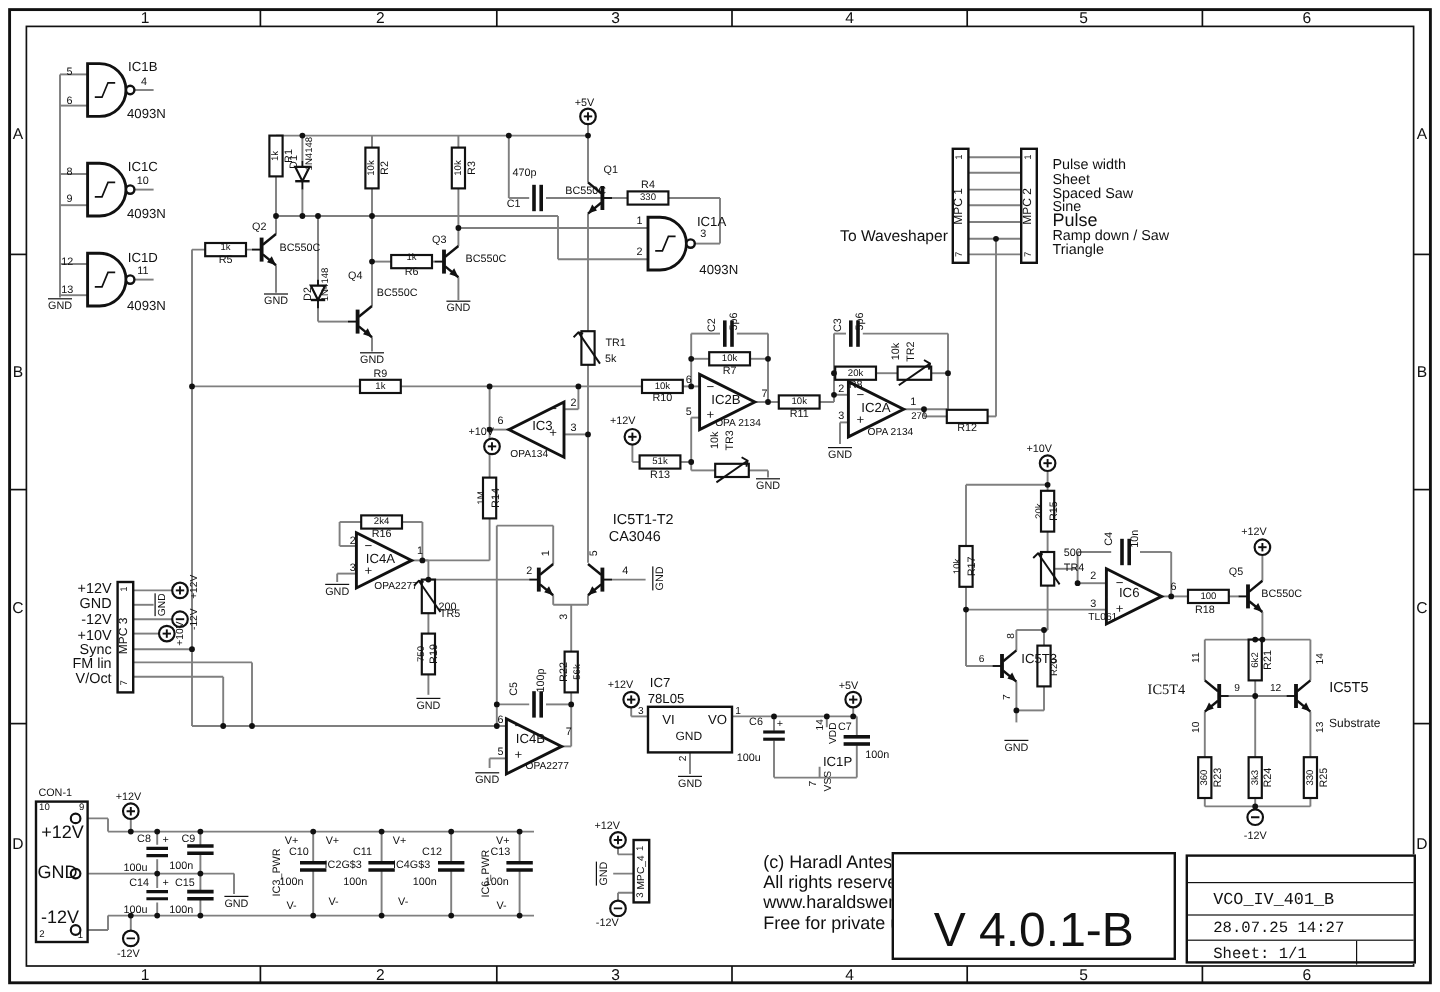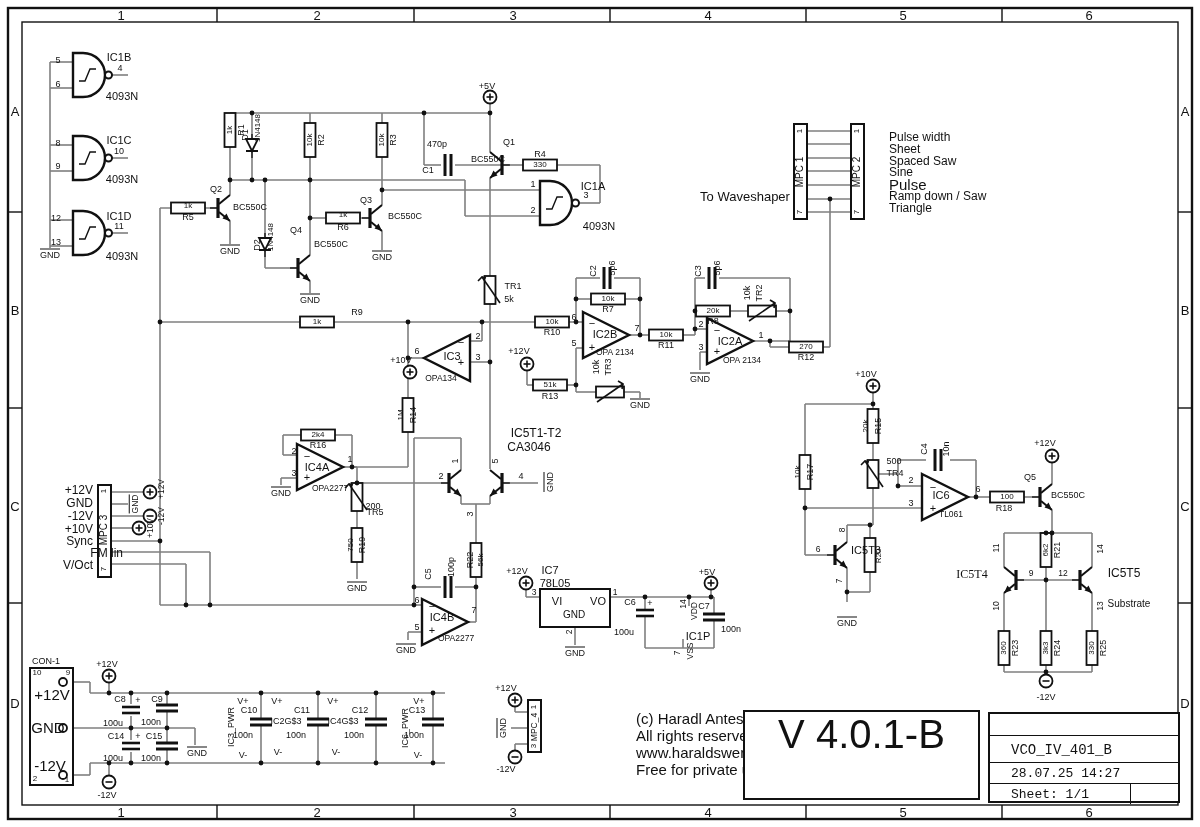--- a/index.html
+++ b/index.html
@@ -2,27 +2,27 @@
 <html><head>
 <meta charset="utf-8">
 <style>
   html,body{margin:0;padding:0;background:#e8e8e8;}
   #page{position:relative;width:1200px;height:827px;background:#ffffff;overflow:hidden;
         font-family:"Liberation Sans",sans-serif;color:#111;}
   svg{position:absolute;left:0;top:0;}
   #labels{position:absolute;left:0;top:0;width:1200px;height:827px;pointer-events:none;}
   .lbl{position:absolute;white-space:pre;color:#111;line-height:1;transform:translate(-50%,-50%);}
   .lbl.r{transform:translate(-50%,-50%) rotate(-90deg);}
-  .lbl.as{transform:translate(0,-50%);margin-left:12px;}
+  .lbl.as{transform:translate(0,-50%);}
   .lbl.ae{transform:translate(-100%,-50%);}
   .lbl.bar{border-top:1.6px solid #111;padding-top:1px;}
   .grid-lb{position:absolute;transform:translate(-50%,-50%);font-size:13px;}
   #copyright{position:absolute;left:636px;top:710px;font-size:15px;line-height:17px;}
   #version-box{position:absolute;left:743px;top:710px;width:233px;height:86px;border:2px solid #111;
-       display:flex;align-items:flex-start;justify-content:center;background:#fff;}
+       display:flex;align-items:flex-end;justify-content:center;background:#fff;}
   #version-box span{font-size:40px;}
   #title-block{position:absolute;left:988px;top:712px;width:188px;height:87px;border:2px solid #111;
        background:#fff;font-family:"Liberation Mono",monospace;font-size:13px;}
   .tb-row{box-sizing:border-box;border-top:1.5px solid #111;padding:3px 0 0 21px;height:21px;overflow:hidden;}
   .tb-row.first{border-top:none;height:21px;}
   .tb-row.doc{height:27px;font-size:14px;padding-top:6px;}
   .tb-row.sheet{position:relative;}
   .tb-div{position:absolute;left:140px;top:0;bottom:0;border-left:1.5px solid #111;}
 </style>
 </head>
@@ -553,21 +553,21 @@
       <span class="lbl r" style="left: 857px; top: 212px; font-size: 8px;">7</span>
       <span class="lbl as" style="left: 877px; top: 137px; font-size: 12px;">Pulse width</span>
       <span class="lbl as" style="left: 877px; top: 149px; font-size: 12px;">Sheet</span>
       <span class="lbl as" style="left: 877px; top: 161px; font-size: 12px;">Spaced Saw</span>
       <span class="lbl as" style="left: 877px; top: 172px; font-size: 12px;">Sine</span>
       <span class="lbl as" style="left: 877px; top: 184px; font-size: 15px;">Pulse</span>
       <span class="lbl as" style="left: 877px; top: 196px; font-size: 12px;">Ramp down / Saw</span>
       <span class="lbl as" style="left: 877px; top: 208px; font-size: 12px;">Triangle</span>
       <span class="lbl" style="left: 513px; top: 286px; font-size: 9px;">TR1</span>
       <span class="lbl" style="left: 509px; top: 299px; font-size: 9px;">5k</span>
-      <span class="lbl" style="left: 317px; top: 312px; font-size: 9px; margin-left: 40px;">R9</span>
+      <span class="lbl" style="left: 317px; top: 312px; font-size: 9px;">R9</span>
       <span class="lbl" style="left: 317px; top: 322px; font-size: 8px;">1k</span>
       <span class="lbl" style="left: 552px; top: 322px; font-size: 8px;">10k</span>
       <span class="lbl" style="left: 552px; top: 332px; font-size: 9px;">R10</span>
       <span class="lbl r" style="left: 593px; top: 271px; font-size: 9px;">C2</span>
       <span class="lbl r" style="left: 612px; top: 268px; font-size: 9px;">5p6</span>
       <span class="lbl" style="left: 608px; top: 299px; font-size: 8px;">10k</span>
       <span class="lbl" style="left: 608px; top: 309px; font-size: 9px;">R7</span>
       <span class="lbl" style="left: 574px; top: 317px; font-size: 9px;">6</span>
       <span class="lbl" style="left: 574px; top: 343px; font-size: 9px;">5</span>
       <span class="lbl" style="left: 637px; top: 328px; font-size: 9px;">7</span>
@@ -590,21 +590,21 @@
       <span class="lbl r" style="left: 747px; top: 293px; font-size: 9px;">10k</span>
       <span class="lbl r" style="left: 759px; top: 293px; font-size: 9px;">TR2</span>
       <span class="lbl" style="left: 701px; top: 324px; font-size: 9px;">2</span>
       <span class="lbl" style="left: 701px; top: 347px; font-size: 9px;">3</span>
       <span class="lbl" style="left: 761px; top: 335px; font-size: 9px;">1</span>
       <span class="lbl" style="left: 717px; top: 330px; font-size: 11px;">−</span>
       <span class="lbl" style="left: 717px; top: 351px; font-size: 11px;">+</span>
       <span class="lbl" style="left: 730px; top: 341px; font-size: 11px;">IC2A</span>
       <span class="lbl" style="left: 742px; top: 360px; font-size: 8.5px;">OPA 2134</span>
       <span class="lbl bar" style="left: 700px; top: 378px; font-size: 9px;">GND</span>
-      <span class="lbl" style="left: 806px; top: 347px; font-size: 8px;">270</span>
+      <span class="lbl" style="left: 766px; top: 347px; font-size: 8px;">270</span>
       <span class="lbl" style="left: 806px; top: 357px; font-size: 9px;">R12</span>
       <span class="lbl" style="left: 417px; top: 351px; font-size: 9px;">6</span>
       <span class="lbl" style="left: 478px; top: 336px; font-size: 9px;">2</span>
       <span class="lbl" style="left: 478px; top: 357px; font-size: 9px;">3</span>
       <span class="lbl" style="left: 461px; top: 342px; font-size: 11px;">−</span>
       <span class="lbl" style="left: 461px; top: 362px; font-size: 11px;">+</span>
       <span class="lbl" style="left: 452px; top: 356px; font-size: 11px;">IC3</span>
       <span class="lbl" style="left: 441px; top: 378px; font-size: 8.5px;">OPA134</span>
       <span class="lbl" style="left: 401px; top: 360px; font-size: 9px;">+10V</span>
       <span class="lbl r" style="left: 401px; top: 415px; font-size: 8px;">1M</span>
@@ -625,21 +625,21 @@
       <span class="lbl r" style="left: 362px; top: 545px; font-size: 9px;">R19</span>
       <span class="lbl bar" style="left: 357px; top: 587px; font-size: 9px;">GND</span>
       <span class="lbl r" style="left: 104px; top: 530px; font-size: 10px;">MPC 3</span>
       <span class="lbl r" style="left: 104px; top: 491px; font-size: 8px;">1</span>
       <span class="lbl r" style="left: 104px; top: 569px; font-size: 8px;">7</span>
       <span class="lbl ae" style="left: 93px; top: 490px; font-size: 12px;">+12V</span>
       <span class="lbl ae" style="left: 93px; top: 503px; font-size: 12px;">GND</span>
       <span class="lbl ae" style="left: 93px; top: 516px; font-size: 12px;">-12V</span>
       <span class="lbl ae" style="left: 93px; top: 529px; font-size: 12px;">+10V</span>
       <span class="lbl ae" style="left: 93px; top: 541px; font-size: 12px;">Sync</span>
-      <span class="lbl ae" style="left: 93px; top: 553px; font-size: 12px; margin-left: 30px;">FM lin</span>
+      <span class="lbl ae" style="left: 93px; top: 553px; font-size: 12px;">FM lin</span>
       <span class="lbl ae" style="left: 93px; top: 565px; font-size: 12px;">V/Oct</span>
       <span class="lbl r" style="left: 161px; top: 489px; font-size: 8.5px;">+12V</span>
       <span class="lbl r bar" style="left: 134px; top: 504px; font-size: 8.5px;">GND</span>
       <span class="lbl r" style="left: 161px; top: 516px; font-size: 8.5px;">-12V</span>
       <span class="lbl r" style="left: 150px; top: 528px; font-size: 8.5px;">+10V</span>
       <span class="lbl" style="left: 536px; top: 433px; font-size: 12px;">IC5T1-T2</span>
       <span class="lbl" style="left: 529px; top: 447px; font-size: 12px;">CA3046</span>
       <span class="lbl r" style="left: 455px; top: 461px; font-size: 9px;">1</span>
       <span class="lbl r" style="left: 495px; top: 461px; font-size: 9px;">5</span>
       <span class="lbl" style="left: 441px; top: 476px; font-size: 9px;">2</span>
@@ -687,21 +687,21 @@
       <span class="lbl" style="left: 894px; top: 461px; font-size: 9px;">500</span>
       <span class="lbl" style="left: 895px; top: 473px; font-size: 9px;">TR4</span>
       <span class="lbl r" style="left: 924px; top: 449px; font-size: 9px;">C4</span>
       <span class="lbl r" style="left: 946px; top: 449px; font-size: 9px;">10n</span>
       <span class="lbl" style="left: 911px; top: 480px; font-size: 9px;">2</span>
       <span class="lbl" style="left: 911px; top: 503px; font-size: 9px;">3</span>
       <span class="lbl" style="left: 978px; top: 489px; font-size: 9px;">6</span>
       <span class="lbl" style="left: 933px; top: 487px; font-size: 11px;">−</span>
       <span class="lbl" style="left: 933px; top: 508px; font-size: 11px;">+</span>
       <span class="lbl" style="left: 941px; top: 495px; font-size: 11px;">IC6</span>
-      <span class="lbl" style="left: 951px; top: 514px; font-size: 8.5px;">TL061</span>
+      <span class="lbl" style="left: 919px; top: 514px; font-size: 8.5px;">TL061</span>
       <span class="lbl" style="left: 1007px; top: 497px; font-size: 8px;">100</span>
       <span class="lbl" style="left: 1004px; top: 508px; font-size: 9px;">R18</span>
       <span class="lbl" style="left: 1030px; top: 477px; font-size: 9px;">Q5</span>
       <span class="lbl" style="left: 1068px; top: 495px; font-size: 9px;">BC550C</span>
       <span class="lbl" style="left: 1045px; top: 443px; font-size: 9px;">+12V</span>
       <span class="lbl r" style="left: 842px; top: 530px; font-size: 8.5px;">8</span>
       <span class="lbl" style="left: 818px; top: 549px; font-size: 8.5px;">6</span>
       <span class="lbl r" style="left: 839px; top: 581px; font-size: 8.5px;">7</span>
       <span class="lbl" style="left: 866px; top: 550px; font-size: 11px;">IC5T3</span>
       <span class="lbl r" style="left: 879px; top: 556px; font-size: 8px;">R20</span>

